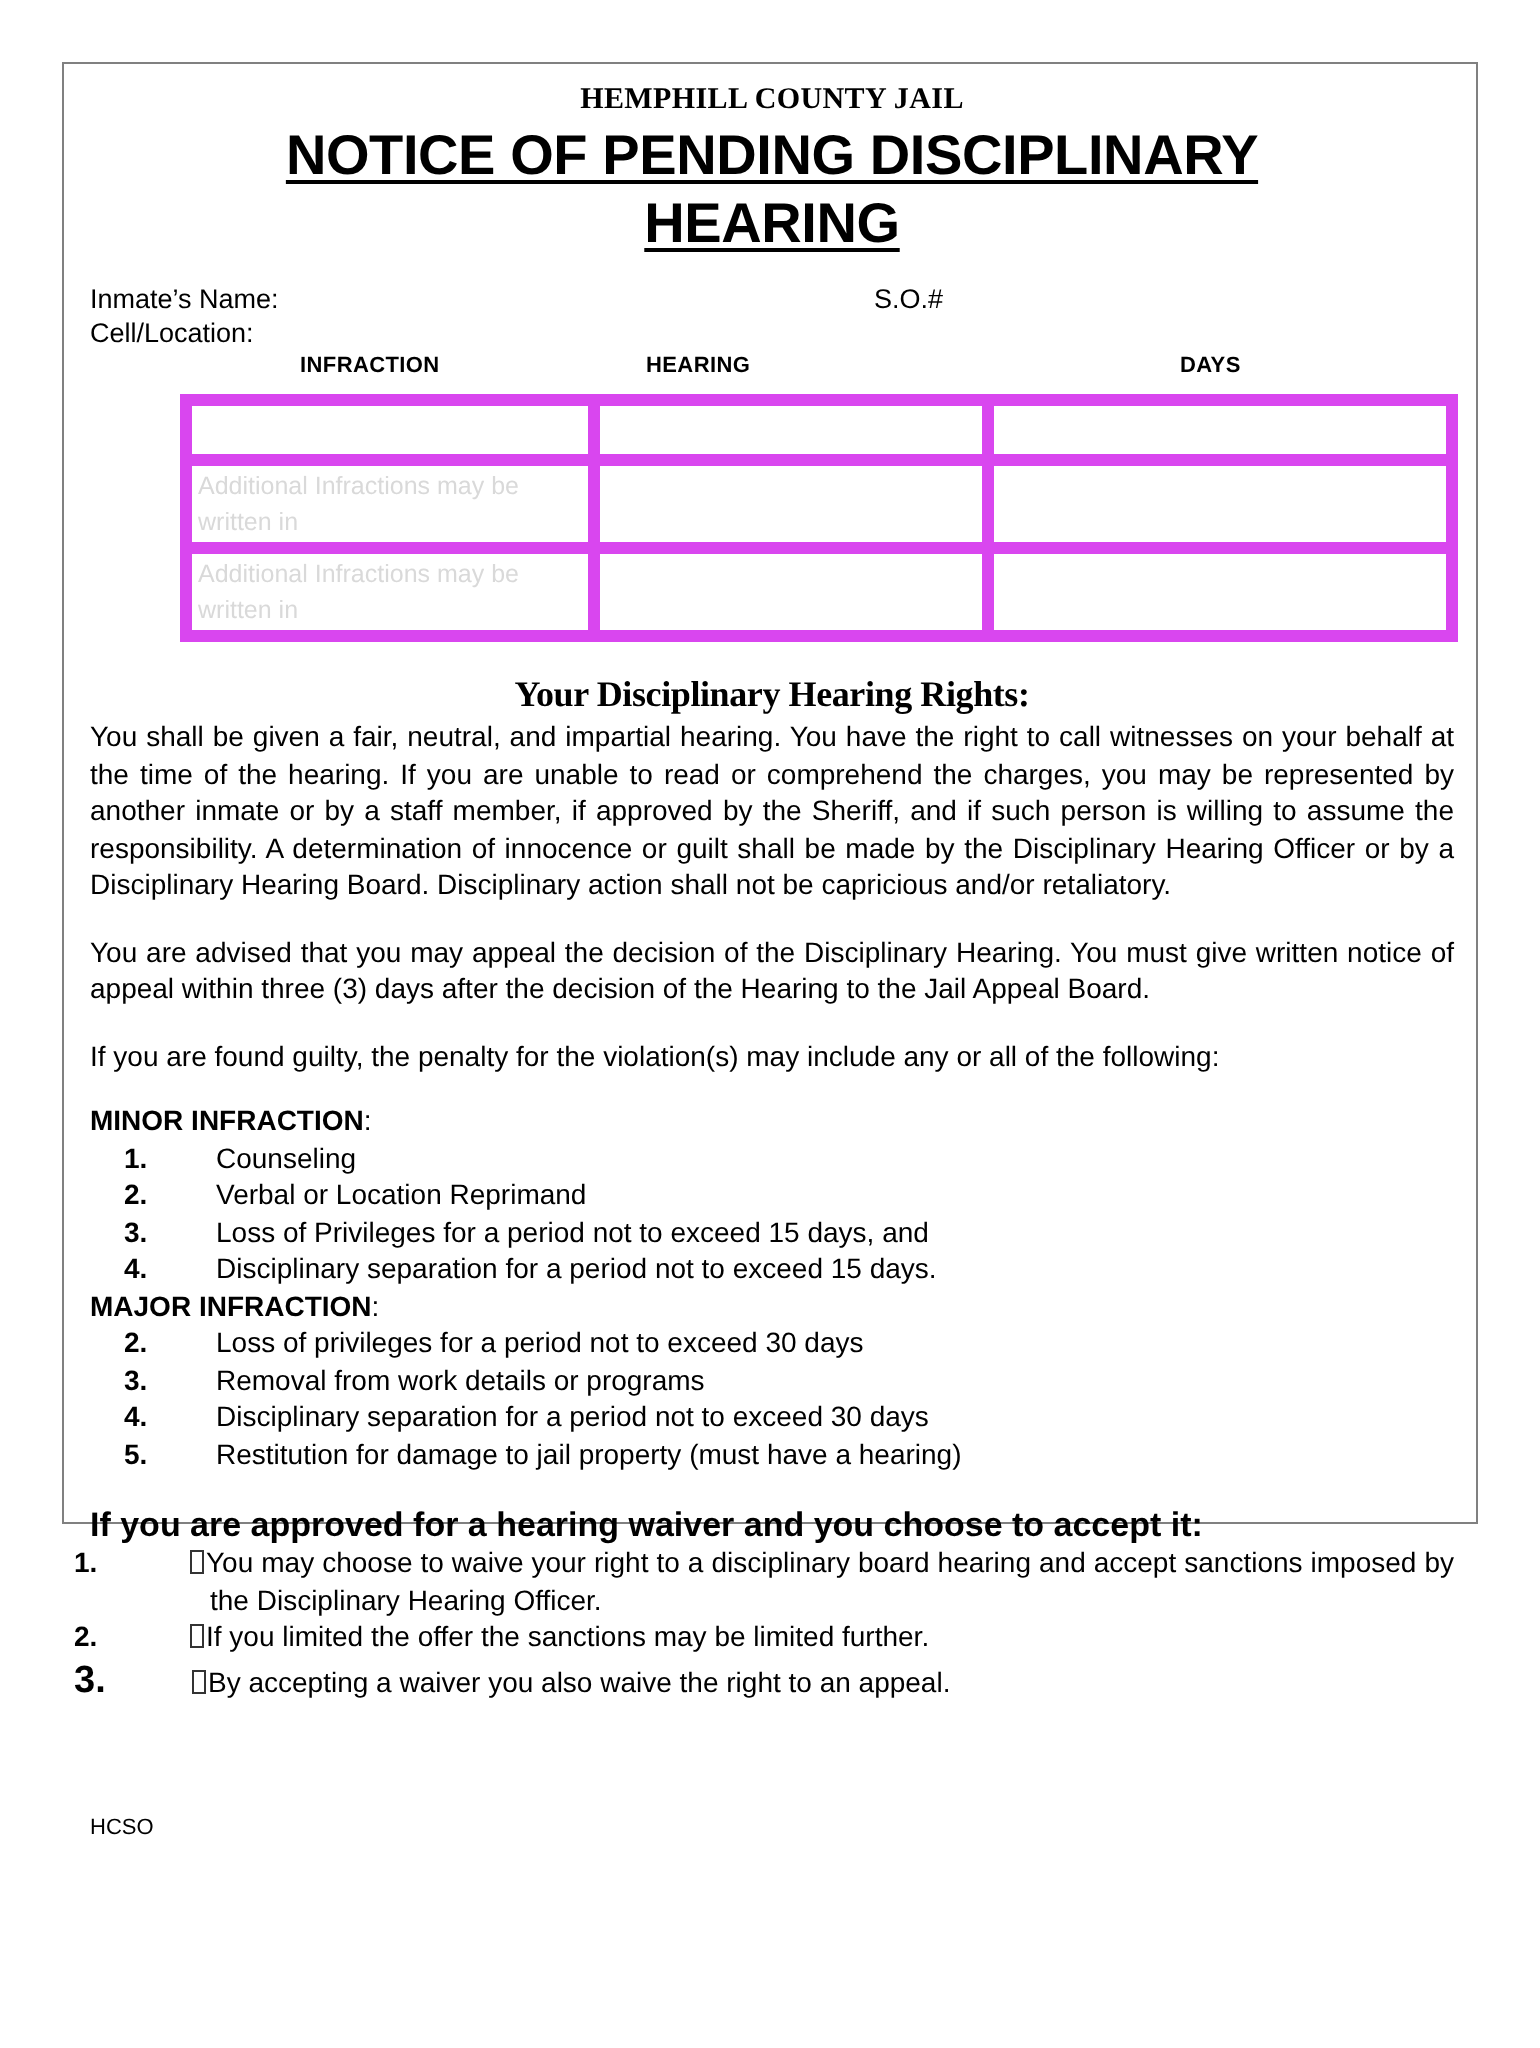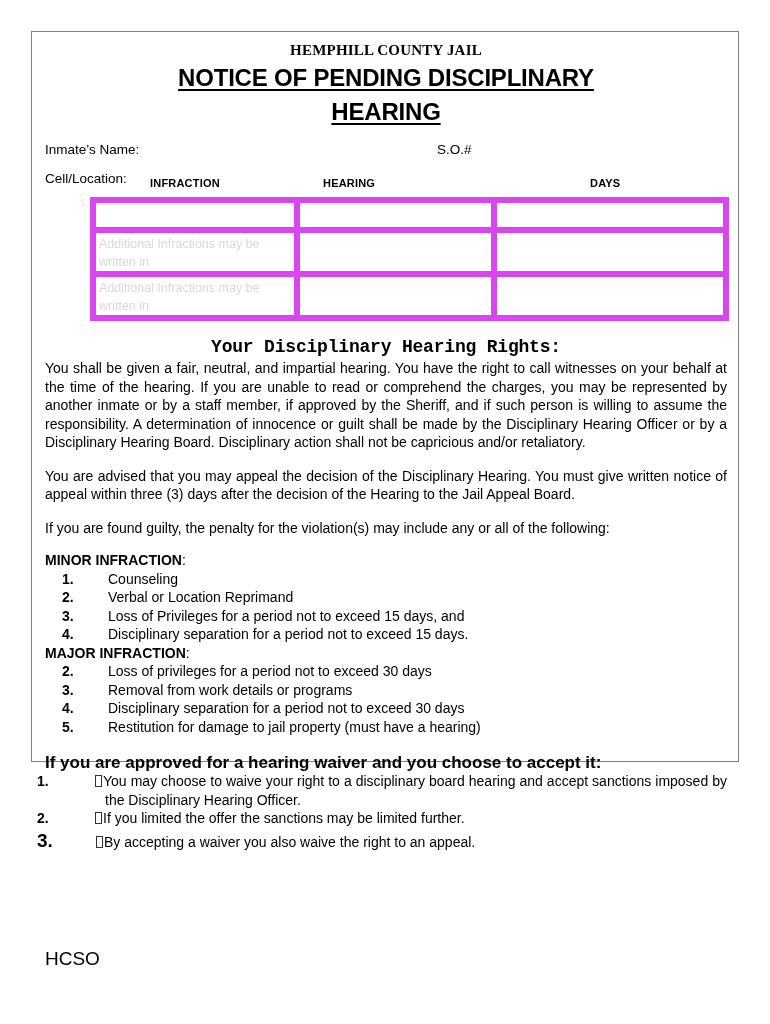--- a/index.html
+++ b/index.html
@@ -39,41 +39,41 @@
     font-family: "Liberation Serif", serif;
     font-weight: bold;
     font-size: 15px;
     letter-spacing: 0.2px;
     line-height: 18px;
   }
   .doc-title {
     text-align: center;
     font-family: "Liberation Sans Narrow", "Liberation Sans", sans-serif;
     font-weight: bold;
-    font-size: 24px;
+    font-size: 28px;
     line-height: 34px;
     letter-spacing: -0.2px;
     margin-top: 2px;
   }
   .doc-title span {
     text-decoration: underline;
     text-underline-offset: 3px;
   }
 
   
   .fields {
     margin-top: 12px;
     font-size: 13.5px;
     line-height: 17px;
     position: relative;
     height: 36px;
   }
   .f-name { position: absolute; left: 0; top: 0; }
   .f-so   { position: absolute; left: 392px; top: 0; }
-  .f-cell { position: absolute; left: 0; top: 29px; }
+  .f-cell { position: absolute; left: 0; top: 17px; }
 
   
   .tbl-headers {
     position: relative;
     height: 20px;
     font-weight: bold;
     font-size: 11px;
     letter-spacing: 0.2px;
   }
   .th-infraction { position: absolute; left: 105px; top: 0; }
@@ -98,21 +98,21 @@
   .placeholder {
     color: #d9d9d9;
     font-size: 12.5px;
     line-height: 16px;
   }
   tr.tall td { height: 34px; }
 
   
   .rights-heading {
     text-align: center;
-    font-family: Liberation Mono, monospace;
+    font-family: Liberation Serif, serif;
     font-weight: bold;
     font-size: 18px;
     line-height: 24px;
     margin-top: 14px;
     letter-spacing: -0.2px;
   }
 
   
   .para {
     text-align: justify;
@@ -184,22 +184,22 @@
     border: 1px solid #333;
     box-sizing: border-box;
     vertical-align: -1px;
     margin-right: 1px;
   }
 
   
   .footer {
     position: absolute;
     left: 13px;
-    top: 916px;
-    font-size: 19px;
+    top: 876px;
+    font-size: 11px;
     text-align: right;
   }
 </style>
 </head>
 <body>
 
 <div class="page">
   <div class="inner">
 
     <div class="org-name">HEMPHILL COUNTY JAIL</div>

